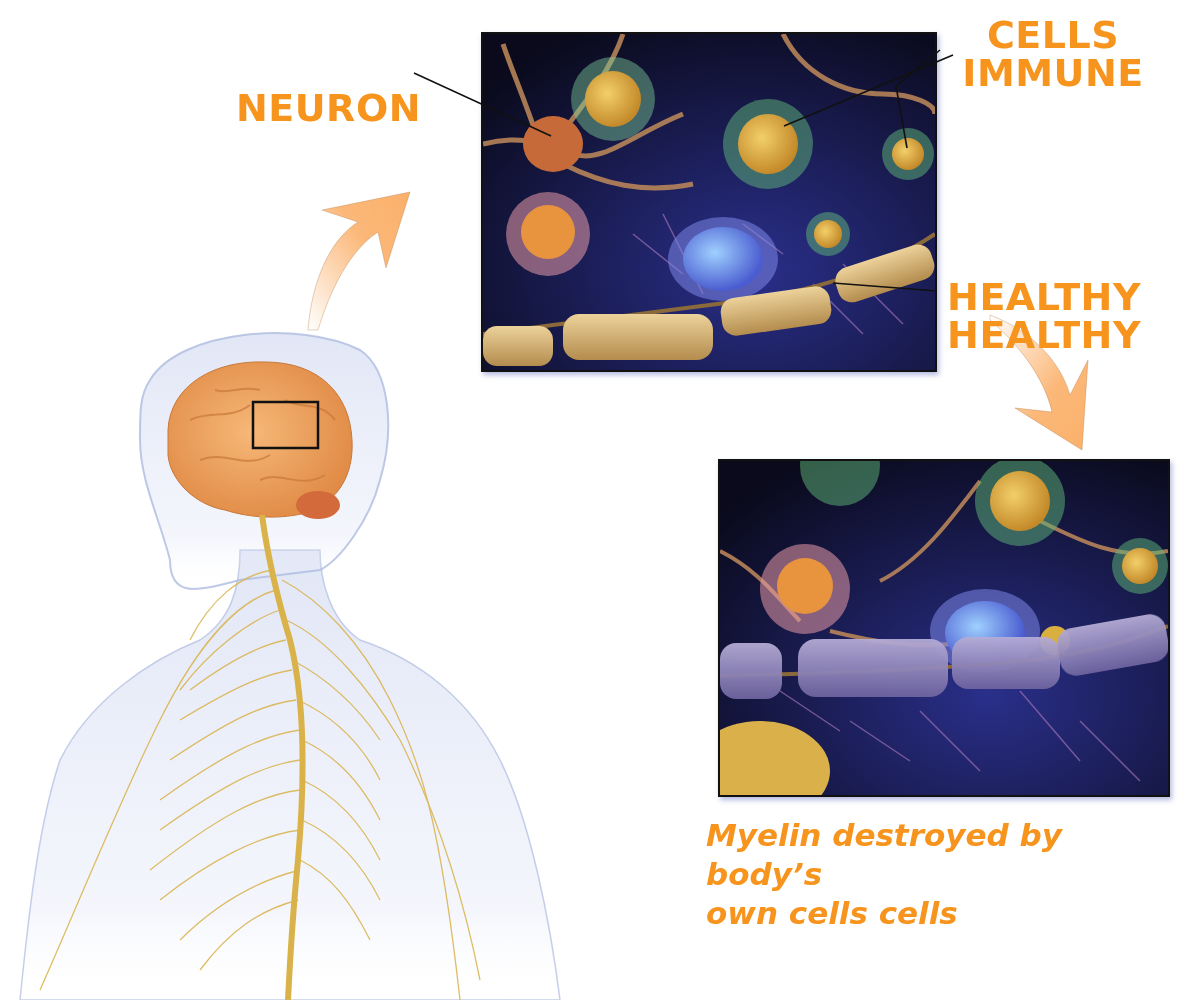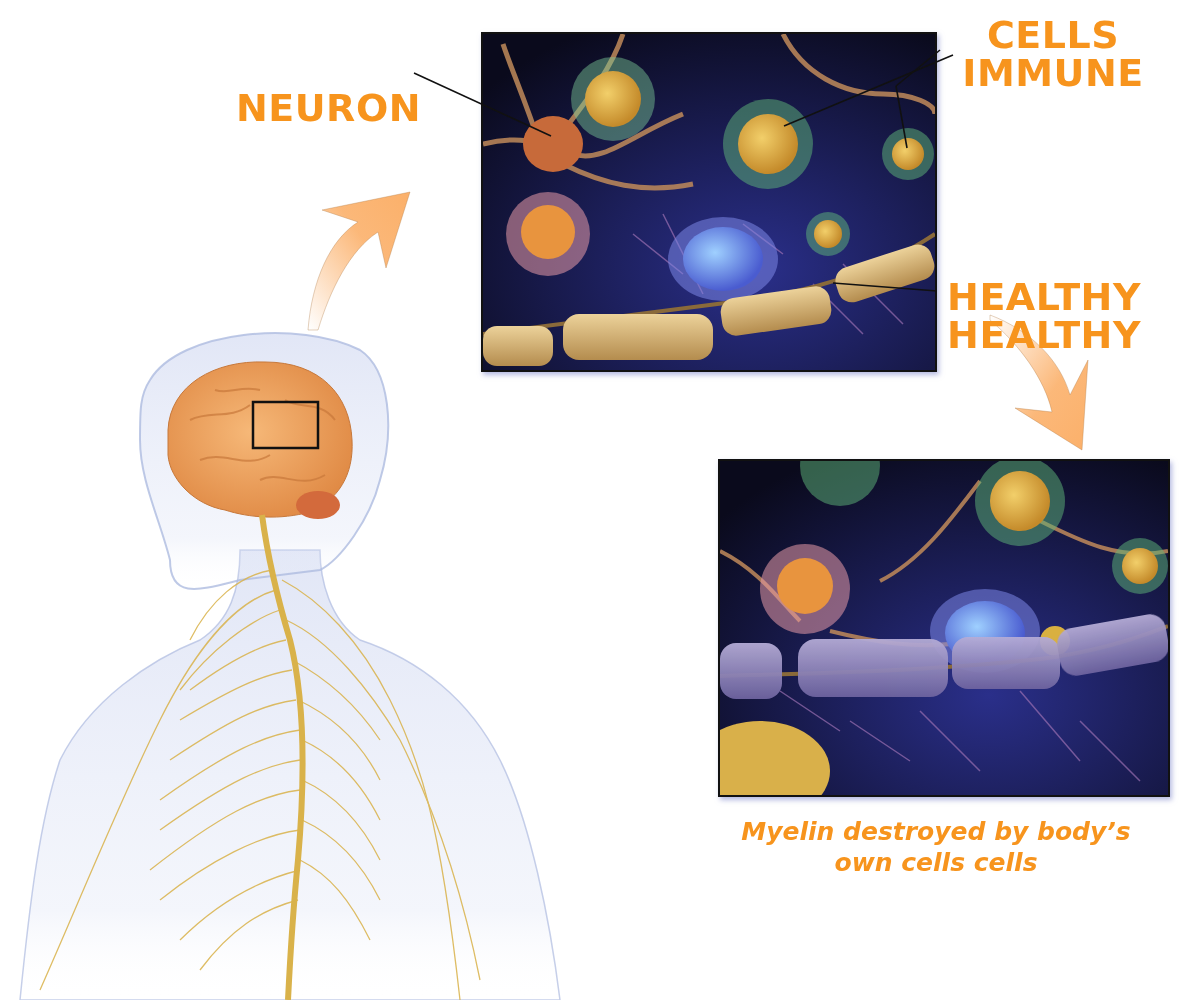--- a/index.html
+++ b/index.html
@@ -1,21 +1,21 @@
 <!DOCTYPE html>
 <html><head>
   <meta charset="utf-8">
   <style>
     html, body { margin:0; padding:0; background:#ffffff; }
     body { width:1200px; height:1000px; position:relative; overflow:hidden; font-family:"DejaVu Sans", "Liberation Sans", sans-serif; }
     .label { position:absolute; color:#f7941d; font-weight:bold; letter-spacing:0.5px; line-height:1.0; text-align:center; }
     .label-neuron { left:236px; top:50px; font-size:38px;margin-top:39px; }
     .label-immune { left:958px; top:16px; font-size:38px; width:190px; }
     .label-myelin { left:944px; top:232px; font-size:38px; width:200px;margin-top:46px; }
-    .caption { position:absolute; left:706px; top:816px; width:460px; color:#f7941d; font-style:italic; font-weight:bold; font-size:25px; line-height:1.25; text-align:center; }
+    .caption { position:absolute; left:706px; top:816px; width:460px; color:#f7941d; font-style:italic; font-weight:bold; font-size:31px; line-height:1.25; text-align:left; }
     .panel { position:absolute; border:2px solid #111; box-shadow:2px 3px 5px rgba(120,130,200,0.55); overflow:hidden; }
     .panel-healthy { left:481px; top:32px; width:452px; height:336px; }
     .panel-damaged { left:718px; top:459px; width:448px; height:334px; }
     .panel svg { display:block; }
     .overlay { position:absolute; left:0; top:0; pointer-events:none; }
     .body-figure { position:absolute; left:0; top:330px; }
   </style>
 </head>
 <body>
 

